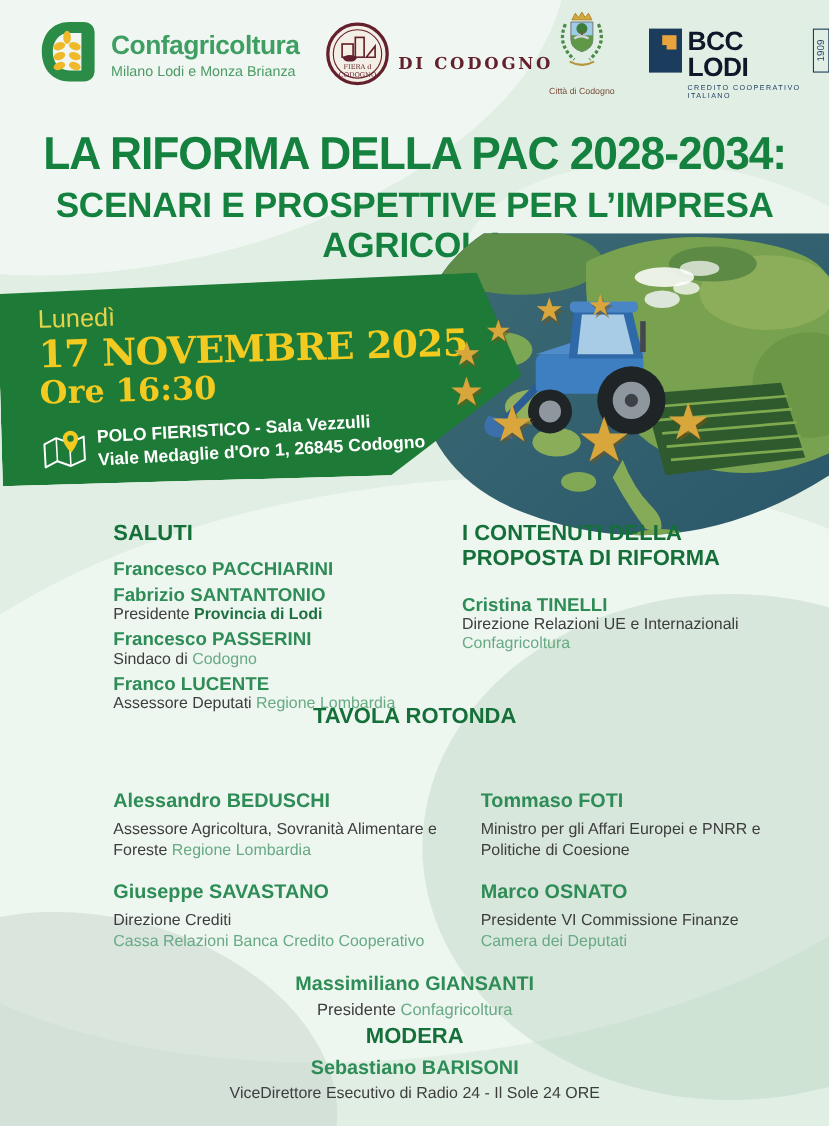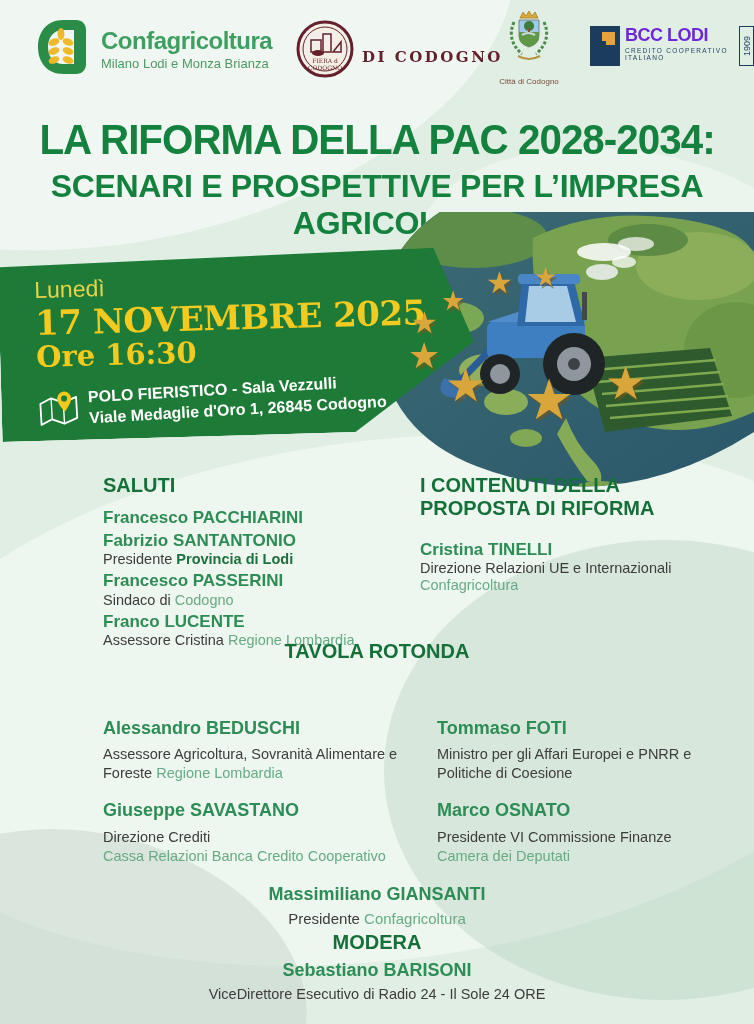--- a/index.html
+++ b/index.html
@@ -23,21 +23,21 @@
   .fiera-text1 { font-family:"DejaVu Serif", serif; font-size:20px; font-weight:bold; color:#64202c; letter-spacing:9px; }
   .fiera-text2 { font-family:"DejaVu Serif", serif; font-size:15px; font-weight:bold; color:#64202c; letter-spacing:2.5px; margin-top:12px; }
 
   .logo-citta { position:absolute; left:484px; top:8px; width:90px; text-align:center; }
   .citta-caption { font-size:8px; color:#7a4a3a; margin-top:1px; }
 
   .logo-bcc { position:absolute; left:590px; top:26px; display:flex; align-items:flex-start; gap:5px; }
   .bcc-square { position:relative; width:40px; height:40px; background:#1c3c5e; }
   .bcc-gold { position:absolute; right:5px; top:6px; width:13px; height:13px; background:#e8a33c; }
   .bcc-gold::after { content:""; position:absolute; left:-4px; bottom:-4px; width:8px; height:8px; background:#1c3c5e; }
-  .bcc-main { font-size:18px; font-weight:bold; color:#6d28d9; letter-spacing:-.5px; line-height:1; }
+  .bcc-main { font-size:24px; font-weight:bold; color:#0f172a; letter-spacing:-.5px; line-height:1; }
   .bcc-sub { font-size:6.5px; color:#1c3c5e; letter-spacing:1.3px; margin-top:3px; }
   .bcc-year { width:15px; height:40px; border:1.5px solid #1c3c5e; font-size:9px; color:#1c3c5e; display:flex; align-items:center; justify-content:center; writing-mode:vertical-rl; transform:rotate(180deg); }
 
   
   .title-1 { position:absolute; top:116px; left:50%; transform:translateX(-50%) scaleX(.96); white-space:nowrap; font-size:42px; font-weight:bold; color:#15813f; letter-spacing:-1px; }
   .title-2 { position:absolute; top:168px; width:100%; text-align:center; font-size:32px; font-weight:bold; color:#15813f; letter-spacing:-.3px; }
 
   
   .hero { position:absolute; left:348px; top:200px; }
 
@@ -260,21 +260,21 @@
     <div class="entry">
       <div class="name">Fabrizio SANTANTONIO</div>
       <div class="role"><span>Presidente </span><span class="orgb">Provincia di Lodi</span></div>
     </div>
     <div class="entry">
       <div class="name">Francesco PASSERINI</div>
       <div class="role"><span>Sindaco di </span><span class="org">Codogno</span></div>
     </div>
     <div class="entry">
       <div class="name">Franco LUCENTE</div>
-      <div class="role"><span>Assessore Cristina </span><span class="org">Regione Lombardia</span></div>
+      <div class="role"><span>Assessore Deputati </span><span class="org">Regione Lombardia</span></div>
     </div>
   </div>
 
   <div class="col-contenuti">
     <div class="h-green">I CONTENUTI DELLA</div>
     <div class="h-green">PROPOSTA DI RIFORMA</div>
     <div class="entry">
       <div class="name">Cristina TINELLI</div>
       <div class="role">Direzione Relazioni UE e Internazionali</div>
       <div class="role org">Confagricoltura</div>

